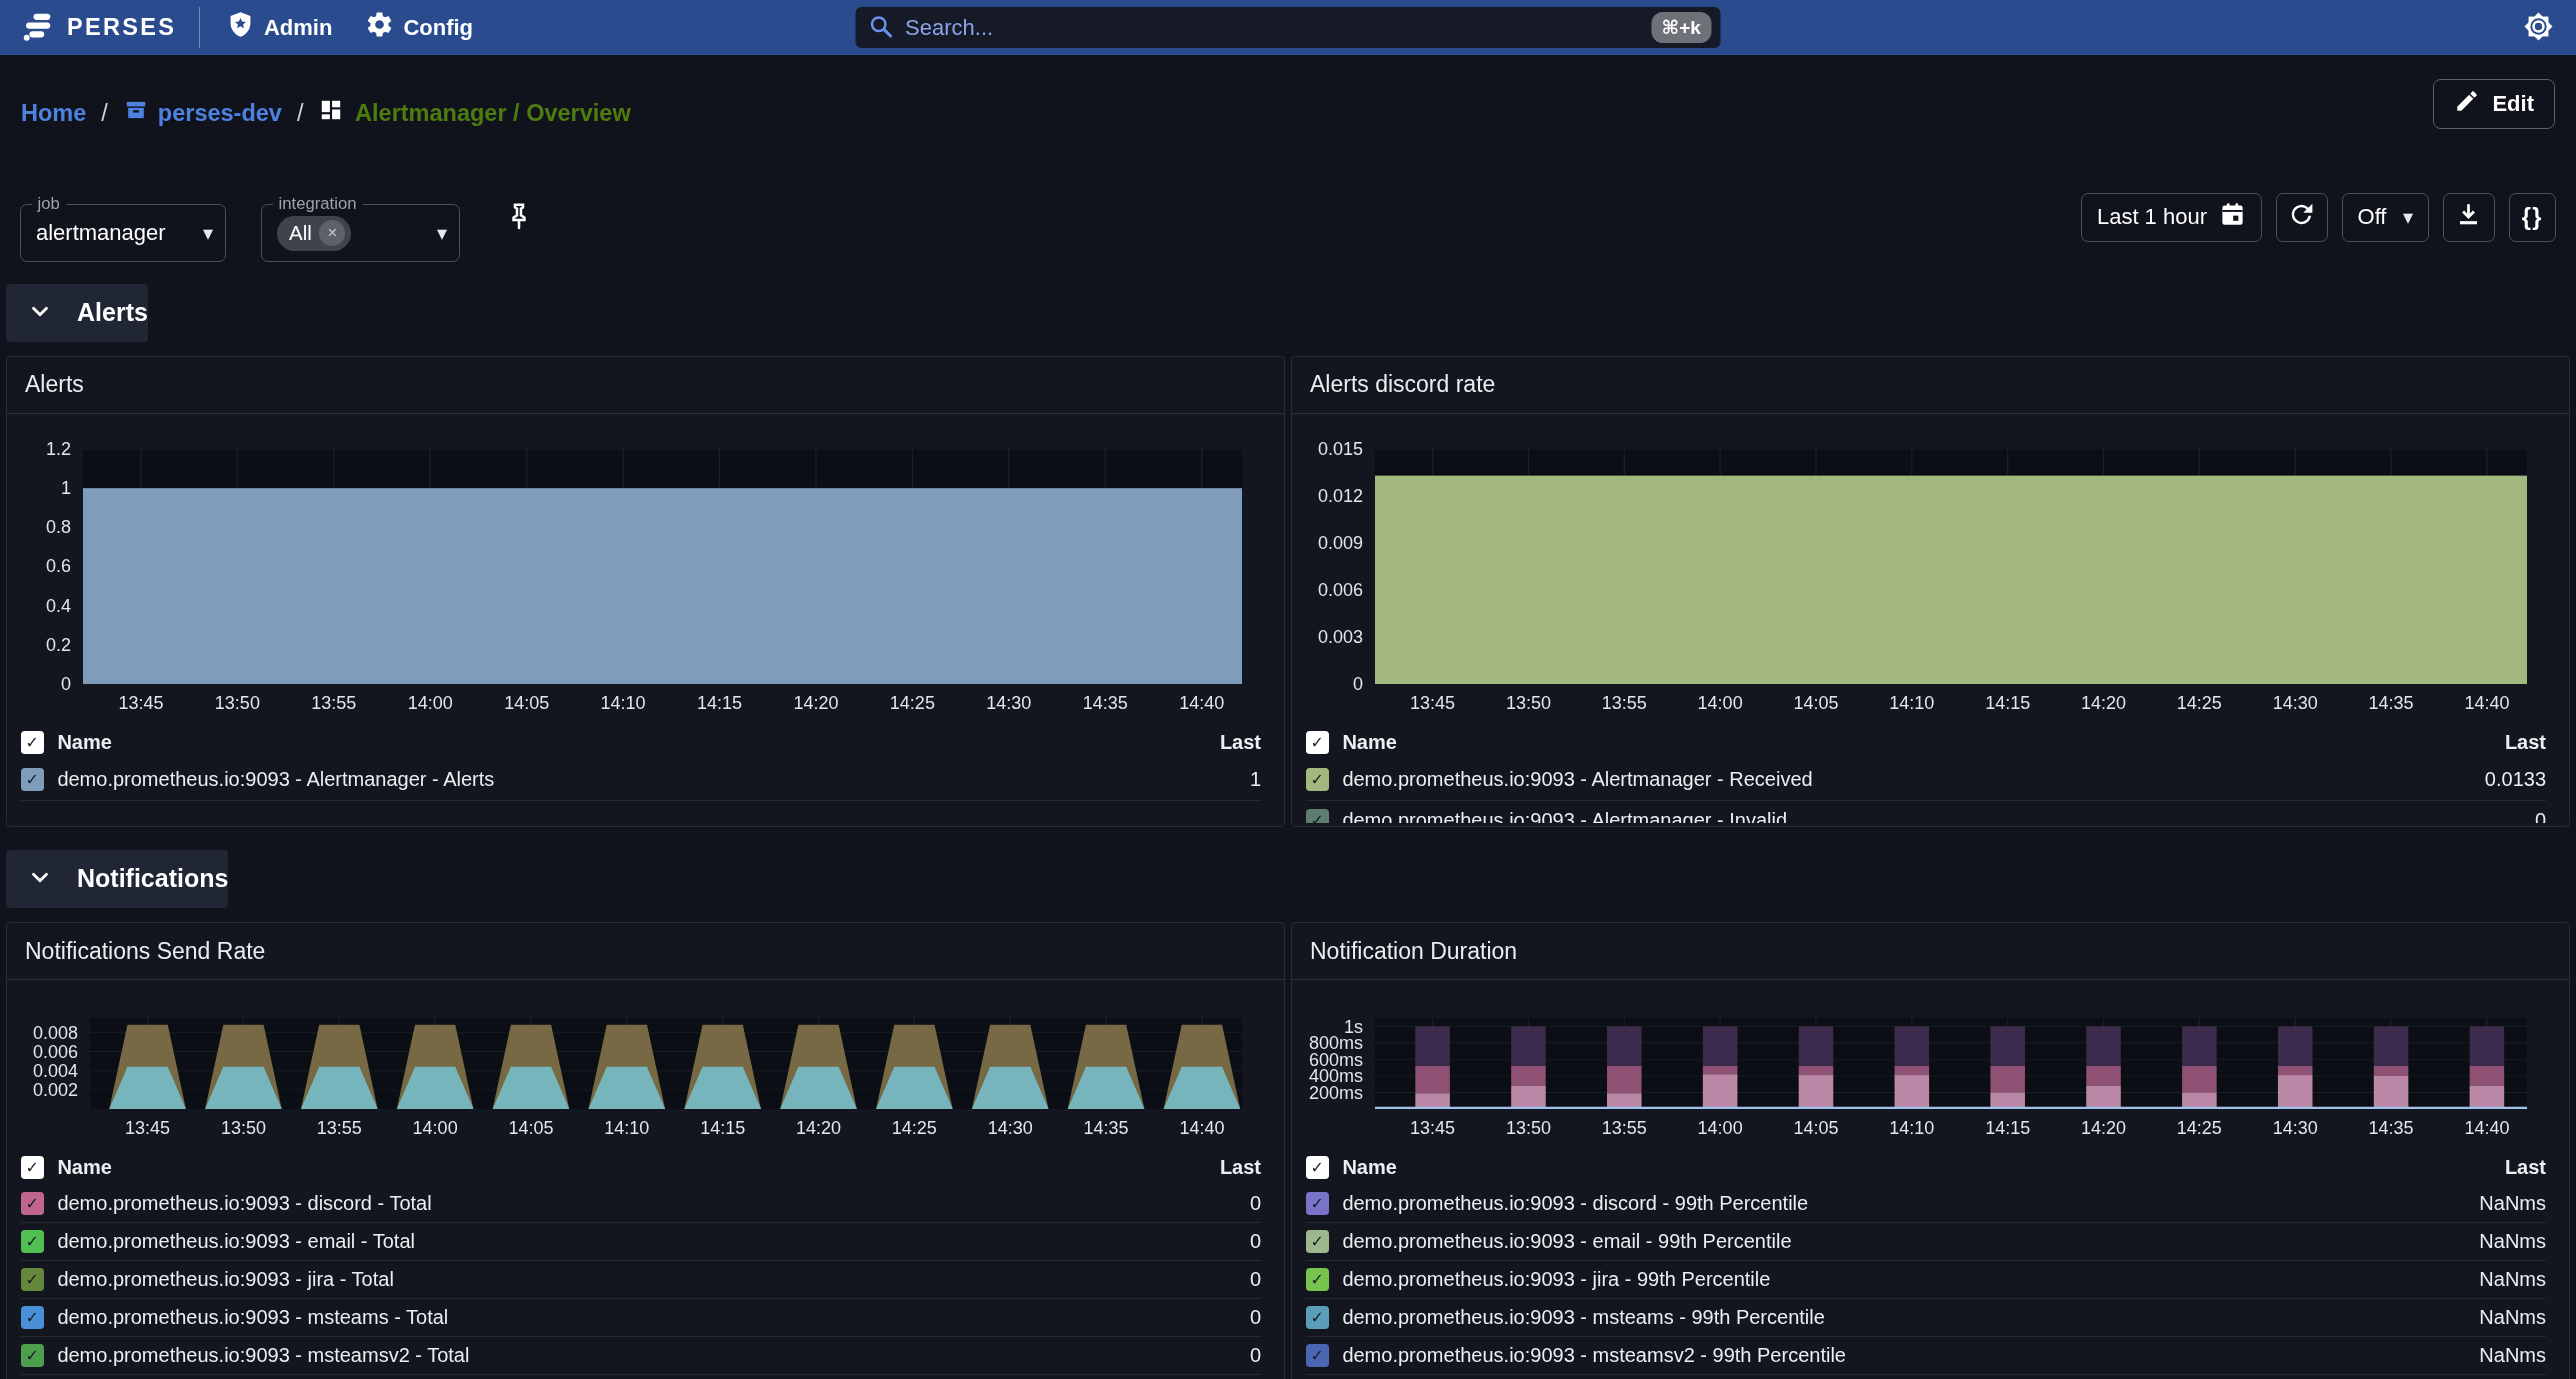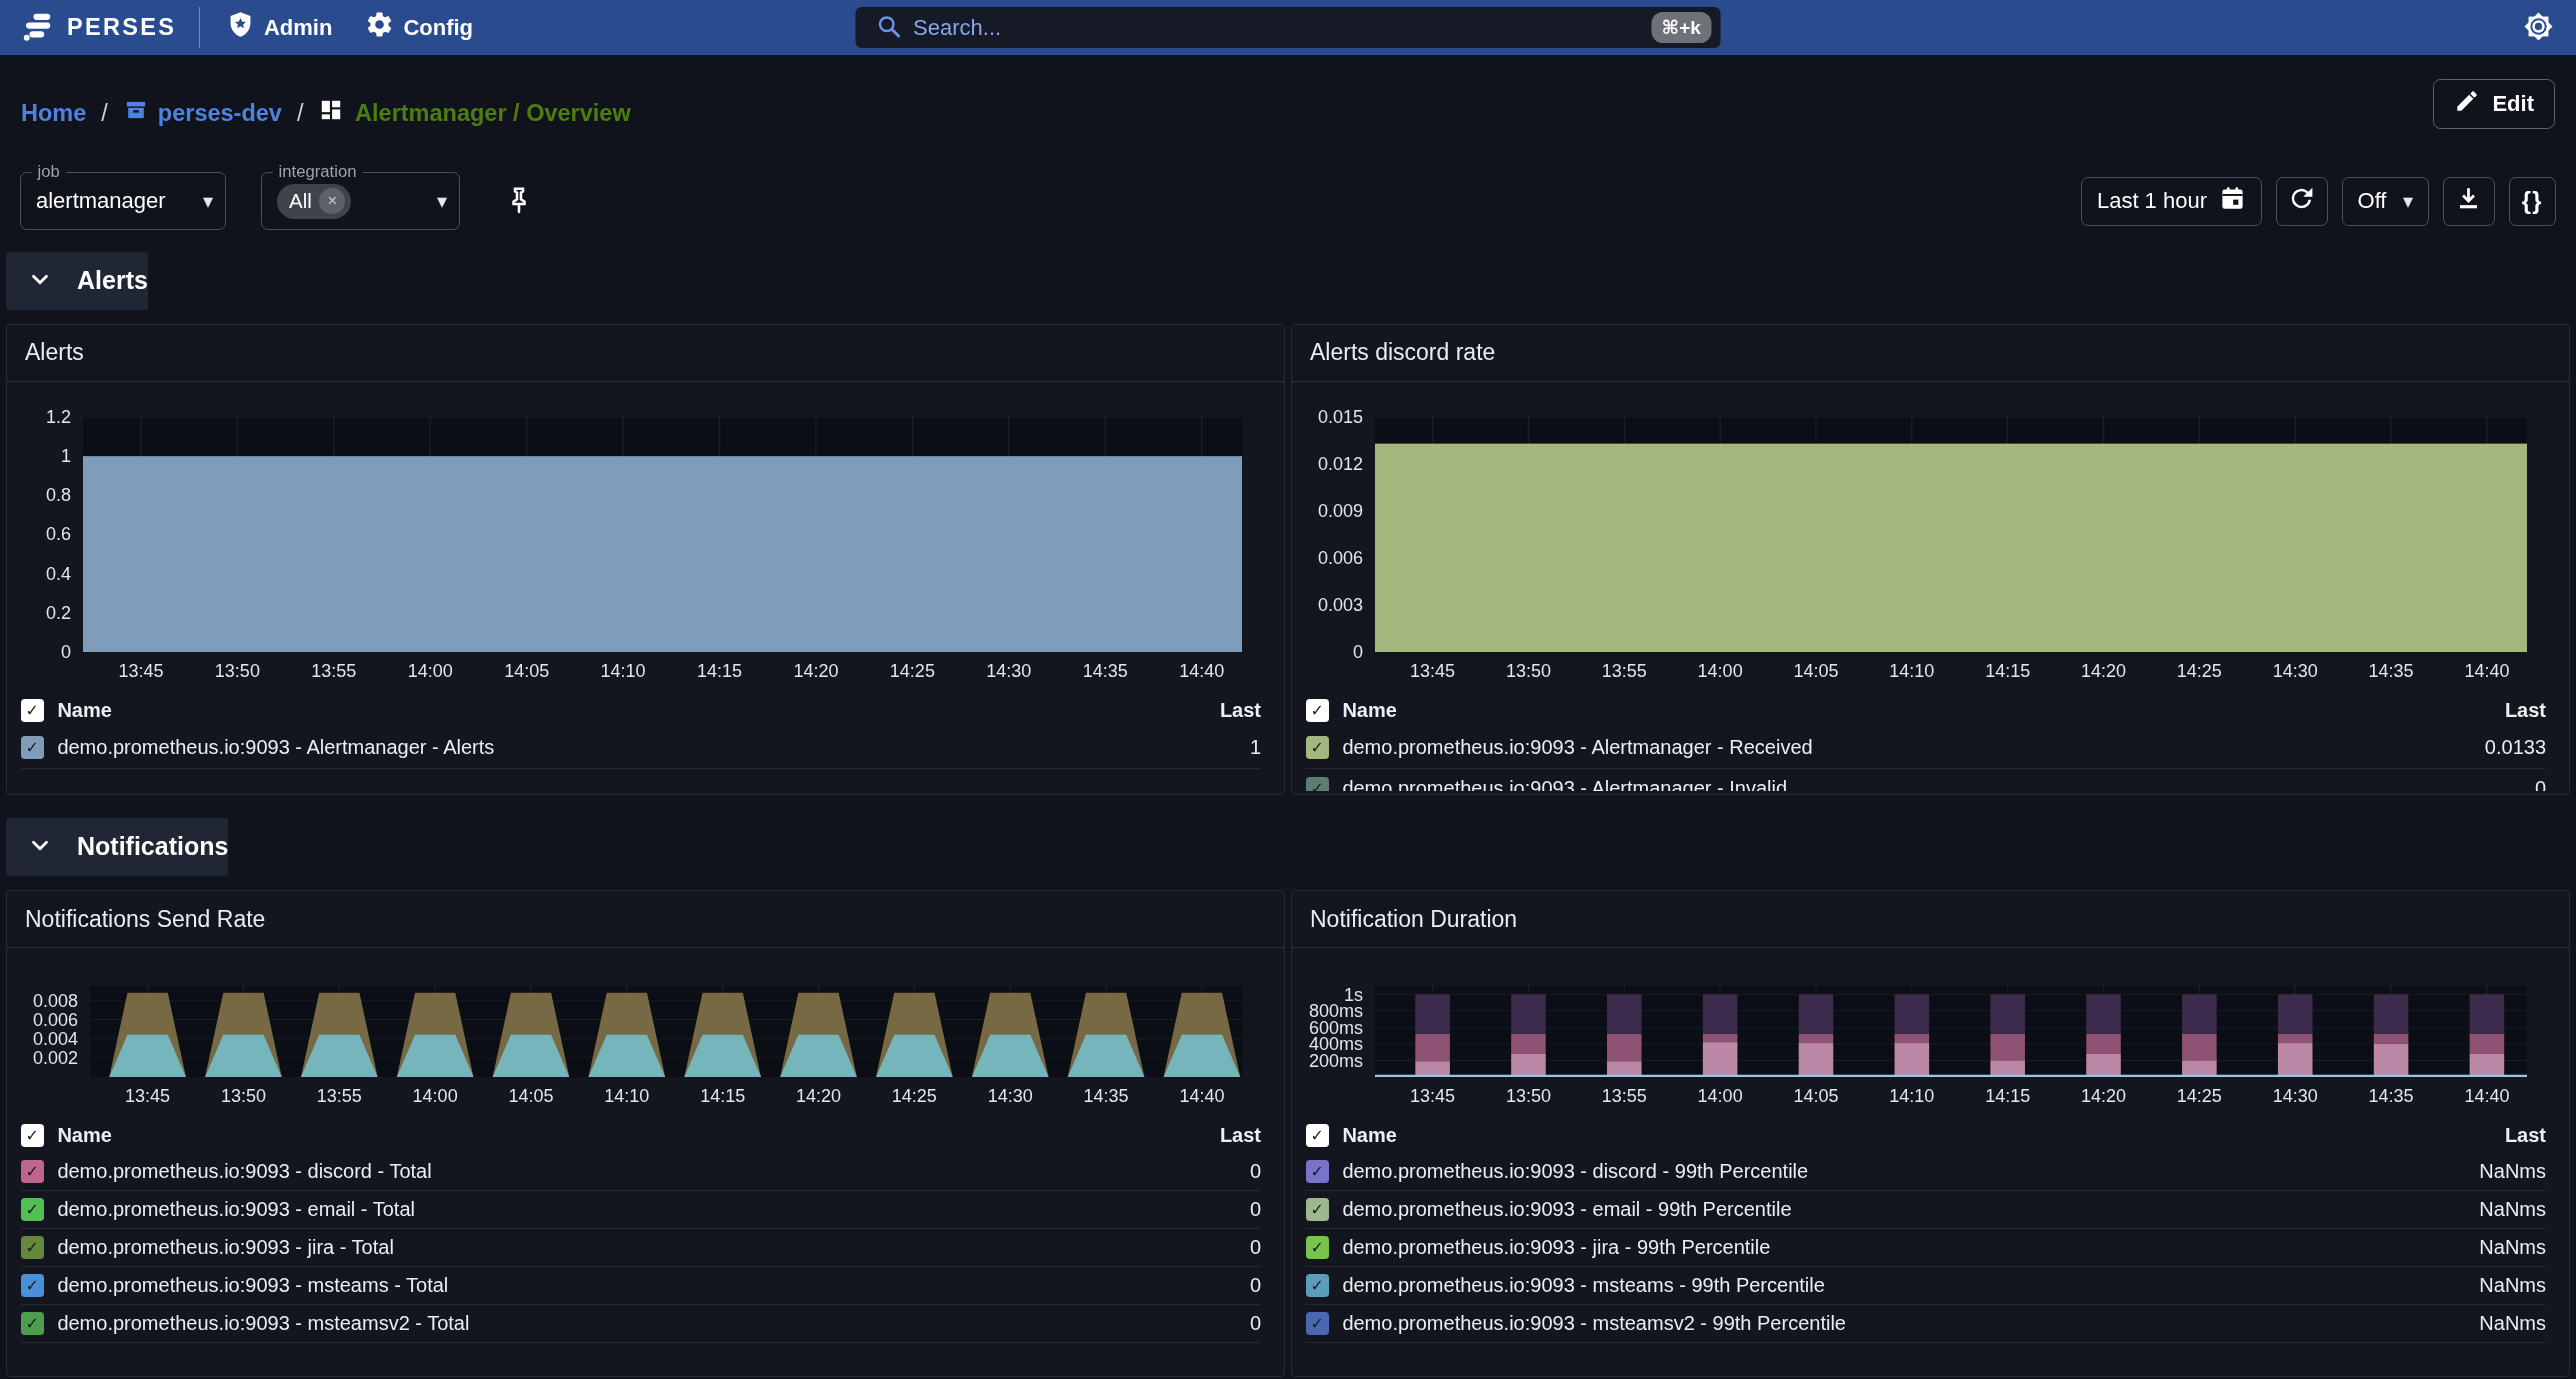--- a/index.html
+++ b/index.html
@@ -6,39 +6,39 @@
   html,body { width: 2576px; height: 1380px; overflow: hidden; }
   body { background:#10131c; color:#fff; font-family:"Liberation Sans","DejaVu Sans",sans-serif; }
   button { font-family: inherit; cursor: pointer; }
 
   
   .nav { height:55px; background:#2a4c8e; display:flex; align-items:center; padding:0 20px; position:relative; }
   .brand { display:flex; align-items:center; gap:12px; color:#fff; text-decoration:none; }
   .brand-name { font-size:23.5px; font-weight:700; letter-spacing:2.3px; }
   .nav-divider { width:0.8px; height:41px; background:rgba(255,255,255,.35); margin:0 26px 0 23px; }
   .nav-item { display:flex; align-items:center; gap:9px; font-size:22px; font-weight:700; color:#fff; background:none; border:none; margin-right:33px; }
-  .nav-search { position:absolute; left:50%; transform:translateX(-50%); width:865px; height:41px; background:#151a26; border-radius:6px; display:flex; align-items:center; gap:10.6px; padding:0 9px 0 20px; }
+  .nav-search { position:absolute; left:50%; transform:translateX(-50%); width:865px; height:41px; background:#151a26; border-radius:6px; display:flex; align-items:center; gap:10.6px; padding:0 9px 0 12px; }
   .search-input { flex:1; background:transparent; border:none; outline:none; color:#c7d4f2; font-size:22px; }
   .search-input::placeholder { color:#8ba4ea; opacity:1; }
   .kbd { background:#6e7177; color:#fff; font-size:19px; font-weight:700; padding:3.8px 10.6px; border-radius:11.4px; }
   .nav-right { margin-left:auto; display:flex; align-items:center; }
   .icon-btn { background:none; border:none; display:flex; align-items:center; }
 
   
   .crumb-row { height:74px; display:flex; align-items:flex-end; padding:0 21px; }
   .crumbs { display:flex; align-items:center; gap:15px; font-size:23.5px; }
   .crumb-link { color:#4d82e0; font-weight:700; text-decoration:none; display:flex; align-items:center; gap:9px; }
   .crumb-sep { color:#cfd3da; }
   .crumb-current { color:#4d7c0f; font-weight:700; display:flex; align-items:center; gap:10.6px; }
   .edit-btn { margin-left:auto; display:flex; align-items:center; gap:12px; background:transparent; color:#fff; border:1.5px solid #5c6270; border-radius:7.6px; height:50px; padding:0 20px; font-size:22px; font-weight:700; }
 
   
   .toolbar { display:flex; align-items:center; padding:43px 20px 20px; }
   .toolbar-left { display:flex; align-items:center; gap:35px; }
-  .var-select { position:relative; border:1.5px solid #4a505c; border-radius:6.8px; height:58px; min-width:206px; display:flex; align-items:center; padding:0 12px 0 15px; background:transparent; }
+  .var-select { position:relative; border:1.5px solid #4a505c; border-radius:6.8px; height:58px; min-width:206px; display:flex; align-items:center; padding:0 12px 0 15px; background:transparent;margin-top:32px; }
   .var-label { position:absolute; top:-11.4px; left:10.6px; background:#10131c; padding:0 6px; font-size:16.7px; color:#9aa2af; }
   .var-value { font-size:22px; color:#fff; flex:1; text-align:left; }
   .caret { color:#e6e8ec; font-size:20px; margin-left:15px; }
   .chip { background:#3f434c; height:35px; border-radius:17.5px; display:flex; align-items:center; gap:7.6px; padding:0 6px 0 12px; font-size:20.5px; color:#fff; }
   .chip-x { width:26px; height:26px; border-radius:50%; background:#5d616a; color:#caccd2; font-size:16.7px; display:flex; align-items:center; justify-content:center; border:none; }
   .pin-btn { background:none; border:none; margin-left:7.6px; display:flex; }
   .toolbar-right { margin-left:auto; display:flex; align-items:center; gap:13.7px; }
   .tr-btn { border:1.5px solid #4a505c; background:transparent; color:#fff; border-radius:6.8px; height:49px; display:flex; align-items:center; gap:12px; font-size:22px; padding:0 15px; }
   .braces { font-size:23.5px; font-weight:700; letter-spacing:1.5px; }
 

